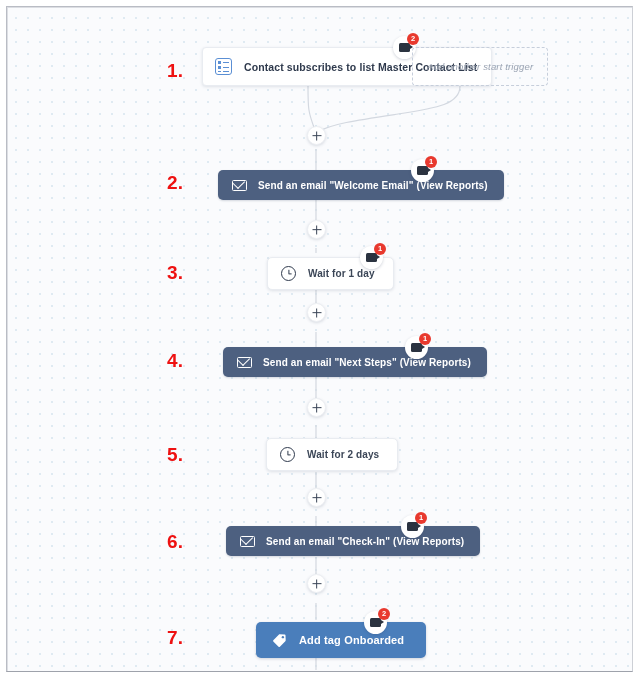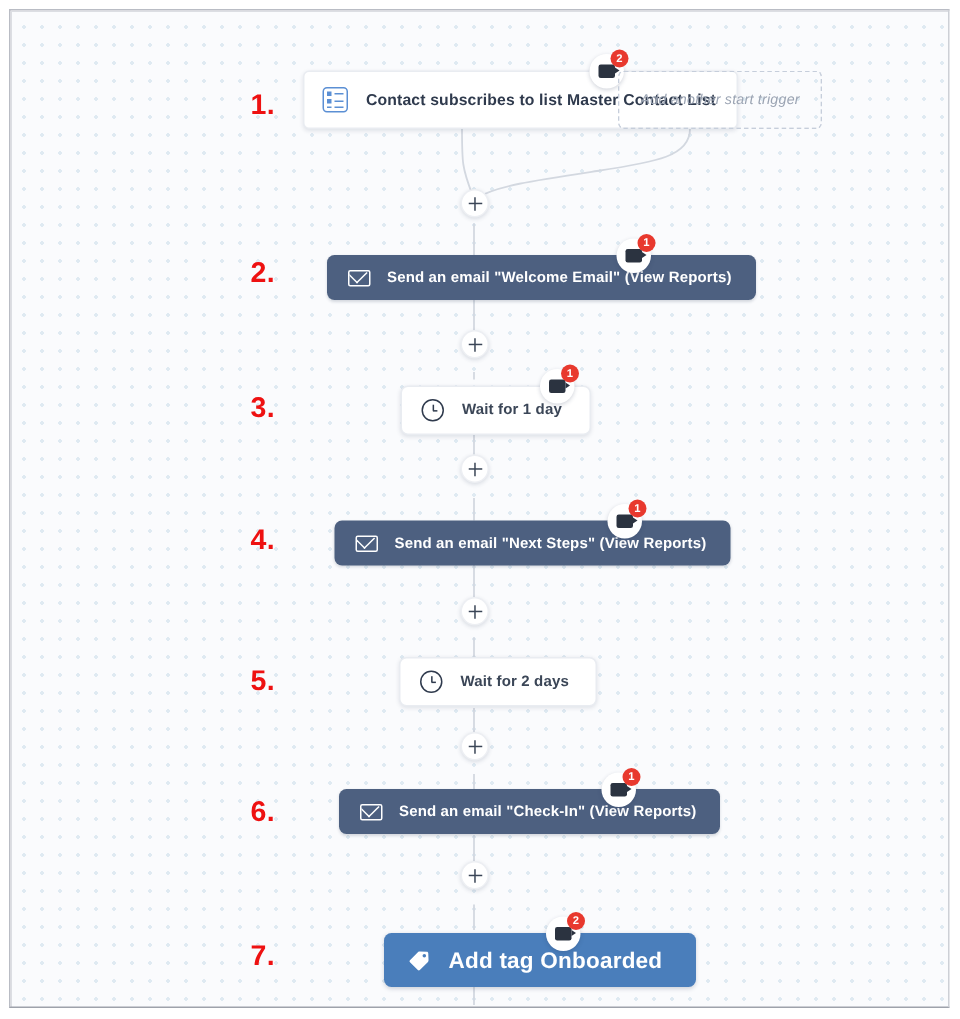--- a/index.html
+++ b/index.html
@@ -199,21 +199,21 @@
     display: flex;
     align-items: center;
     gap: 12px;
     background: #4a7ebb;
     border-radius: 5px;
     padding: 0 22px 0 16px;
     height: 36px;
     box-shadow: 0 1px 3px rgba(40,55,85,0.2);
   }
   .btn-tag .label {
-    font-size: 15px;
+    font-size: 11px;
     font-weight: bold;
     color: #ffffff;
     white-space: nowrap;
     letter-spacing: 0.15px;
   }
   .tag-icon {
     width: 15px; height: 15px;
     position: relative;
     flex: none;
   }

